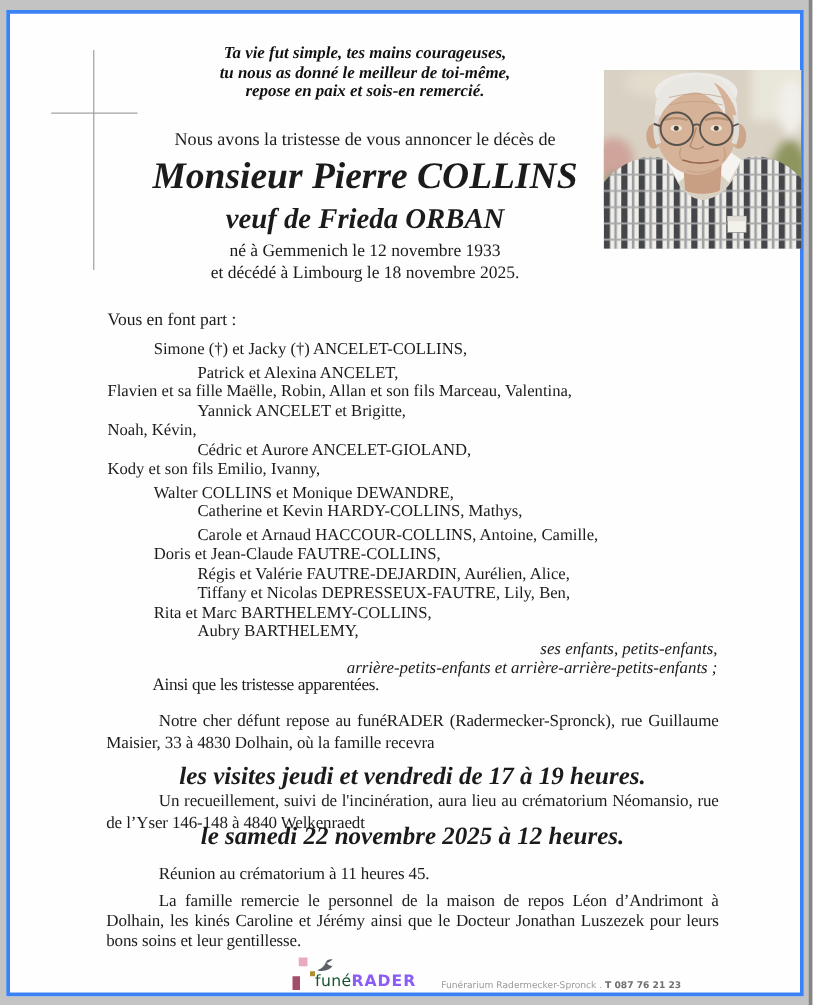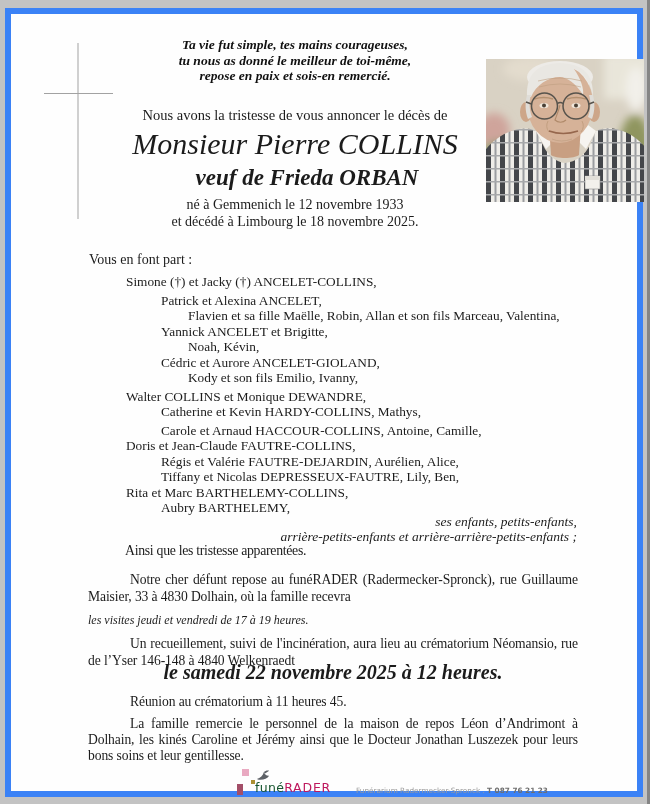--- a/index.html
+++ b/index.html
@@ -6,69 +6,69 @@
   body{
     width:650px;height:804px;position:relative;overflow:hidden;
     background:#c3c3c3;
     font-family:"Liberation Serif", serif;
     color:#1b1b1b;
   }
   .stage{position:absolute;inset:0;}
   .edge-right{position:absolute;right:0;top:0;width:3px;height:100%;background:#858585;}
   .page{
     position:absolute;left:5px;top:8px;width:638px;height:789px;
-    background:#fefefe;border:6px solid #3b82f6;box-sizing:border-box;
+    background:#fefefe;border:3px solid #3b82f6;box-sizing:border-box;
   }
   .page > *{position:absolute;}
 
   .cross{left:30px;top:26px;}
 
   .epitaph{left:0;top:23px;width:568px;text-align:center;
     font-style:italic;font-weight:600;font-size:13.5px;line-height:15.5px;color:#111;}
 
   .portrait{left:475px;top:45px;width:158px;height:143px;}
 
   .announcement{left:0;top:93px;width:568px;text-align:center;font-size:14.5px;}
   .title{left:0;top:112px;width:568px;text-align:center;
-    font-size:30px;line-height:36px;font-weight:normal;font-style:italic;}
+    font-size:30px;line-height:36px;font-weight:bold;font-style:italic;}
   .subtitle{left:0;top:150px;width:568px;text-align:center;
-    font-size:23px;line-height:27px;font-weight:bold;font-style:italic;padding-left:12px;}
+    font-size:23px;line-height:27px;font-weight:bold;font-style:italic;}
   .dates{left:0;top:182px;width:568px;text-align:center;font-size:14px;line-height:17px;}
 
   .notify-label{left:78px;top:238px;font-size:14px;}
   .family-list{left:78px;top:260px;width:500px;font-size:13.3px;line-height:15.5px;white-space:nowrap;}
   .family-line.indent-1{margin-left:37px;}
   .family-line.indent-2{margin-left:72px;}
-  .family-line.indent-3{margin-left:99px;}
+  .family-line.indent-3{}
   .family-line.gap{margin-top:3px;}
 
   .relations{left:77px;top:500px;width:489px;text-align:right;
     font-style:italic;font-size:13.5px;line-height:15px;}
   .families-line{left:114px;top:529px;font-size:13.8px;letter-spacing:-0.3px;}
 
   .para{left:77px;width:490px;font-size:13.6px;line-height:16.5px;
     text-align:justify;text-indent:42px;letter-spacing:-0.1px;}
   .repose{top:558px;}
-  .visits{left:77px;top:599px;width:490px;text-align:left;
-    font-weight:normal;font-style:italic;font-size:12px;}
+  .visits{left:77px;top:599px;width:490px;text-align:center;
+    font-weight:bold;font-style:italic;font-size:20px;}
   .ceremony{top:622px;font-family:Liberation Serif, serif;}
   .bigdate{left:77px;top:647px;width:490px;text-align:center;
     font-weight:bold;font-style:italic;font-size:20px;}
   .meeting{top:680px;text-align:left;}
   .thanks{top:702px;line-height:16px;}
 
   .footer{left:222px;top:752px;width:280px;height:38px;font-family:"DejaVu Sans", sans-serif;}
   .footer > *{position:absolute;}
   .sq-pink{left:9px;top:3px;width:7px;height:7px;background:#e9a9c1;}
   .sq-gold{left:18px;top:14px;width:4px;height:4px;background:#ac9032;}
   .sq-maroon{left:4px;top:18px;width:6px;height:11px;background:#a34e68;}
   .bird{left:23px;top:4px;}
   .brand{left:22px;top:14px;font-size:12.5px;white-space:nowrap;}
   .brand-light{color:#14532d;font-weight:400;letter-spacing:0.3px;}
-  .brand-bold{color:#be185d;font-weight:normal;letter-spacing:0.8px;}
+  .brand-bold{color:#8b5cf6;font-weight:bold;letter-spacing:0.8px;}
   .tagline{left:107px;top:20px;font-size:7.3px;color:#9a9a9a;white-space:nowrap;padding-left:16px;}
   .phone{font-weight:bold;color:#6f6f6f;}
 </style>
 </head>
 <body>
 
 <div class="stage">
   <div class="page">
 
     <svg class="cross" width="80" height="192" viewBox="0 0 80 192">

